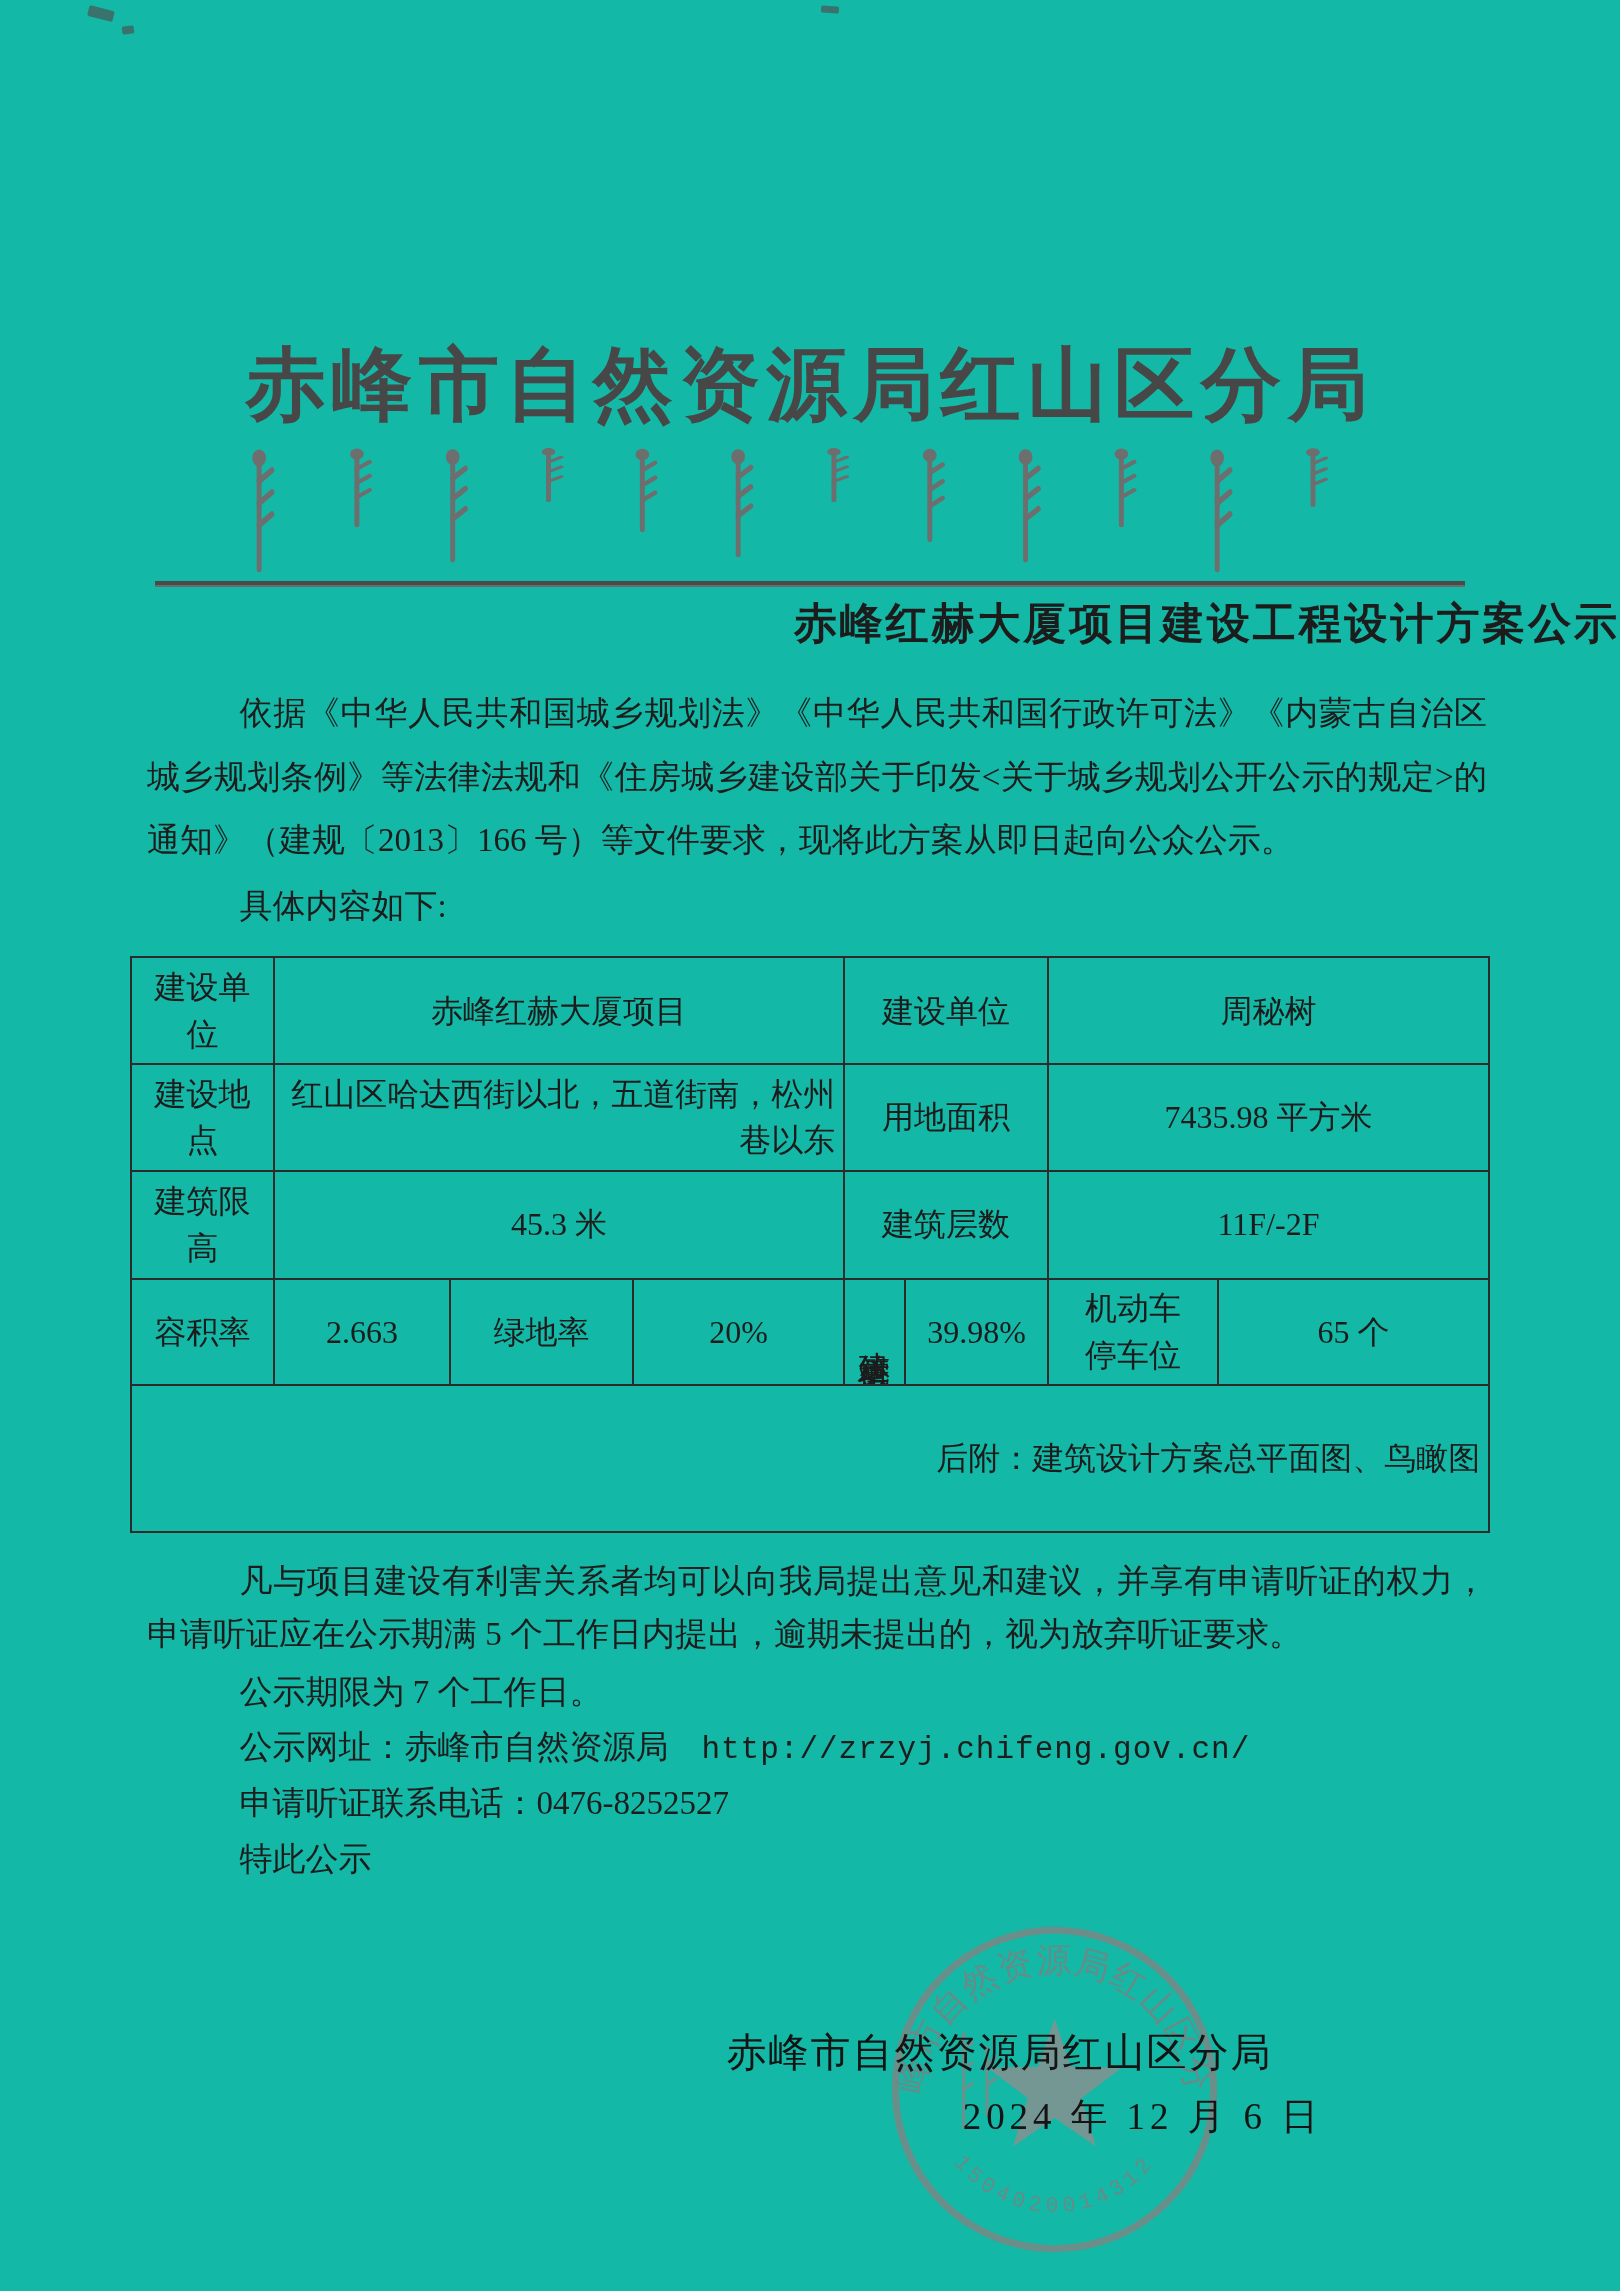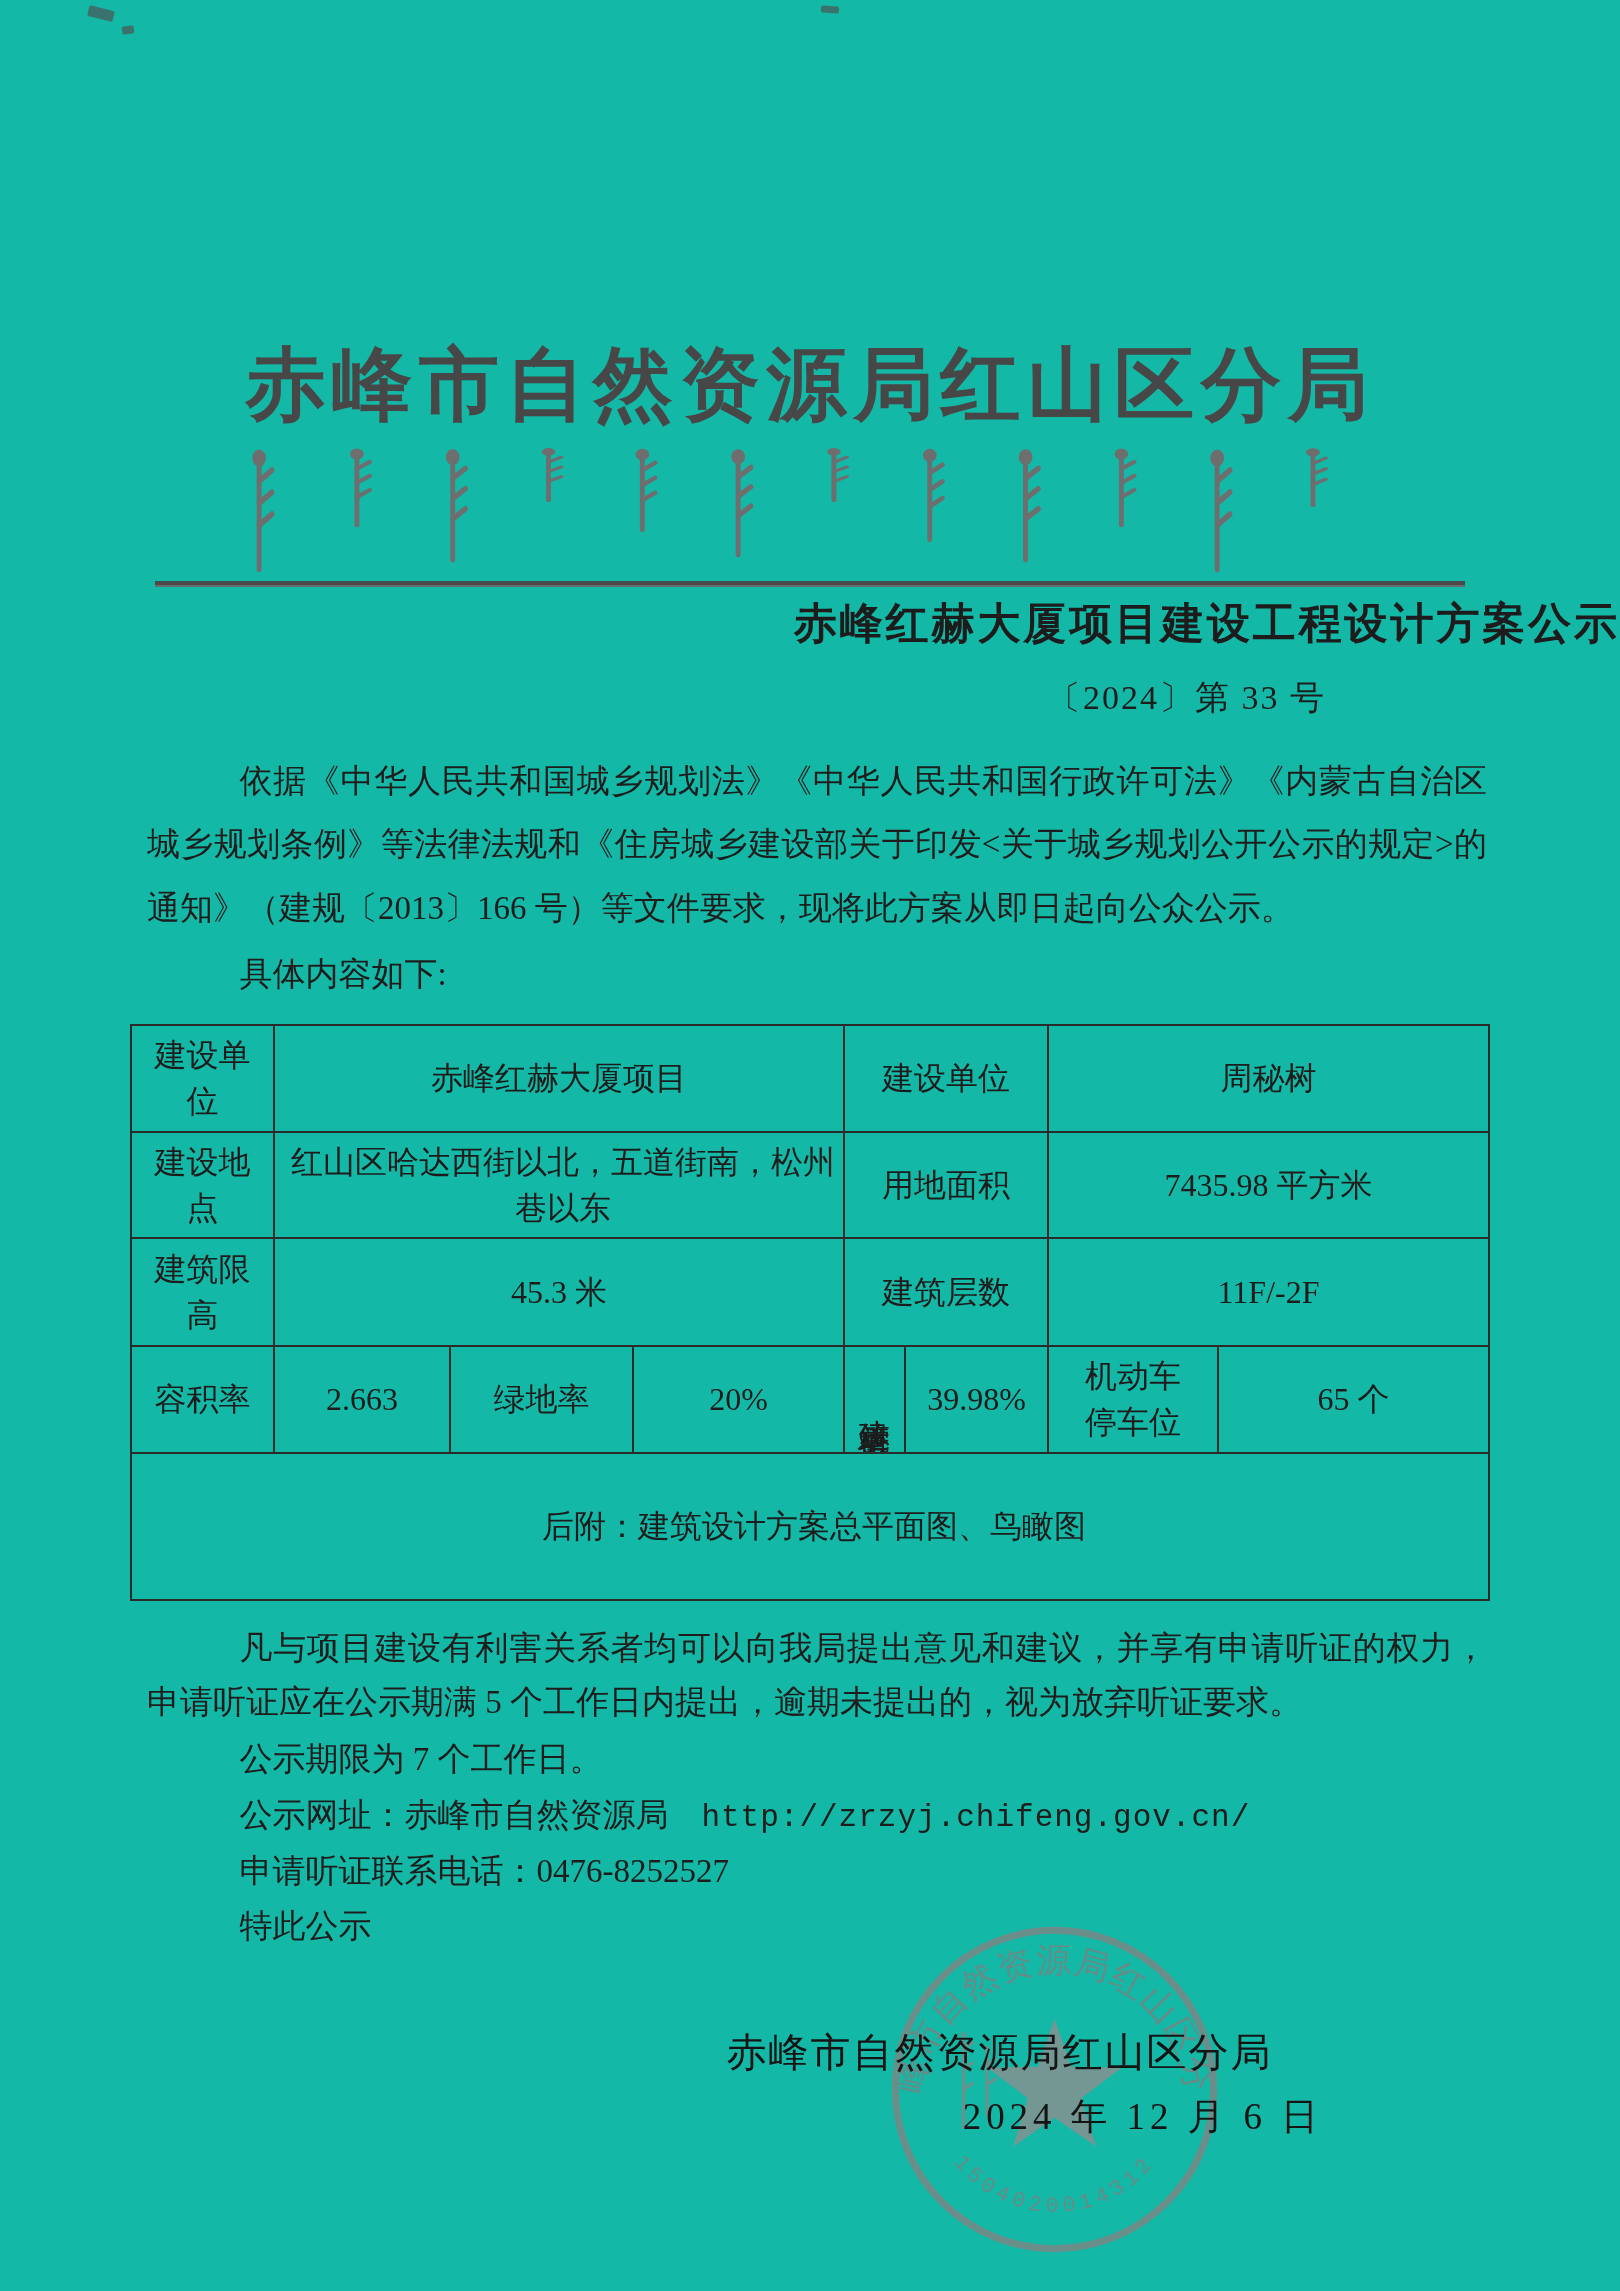--- a/index.html
+++ b/index.html
@@ -79,21 +79,21 @@
     padding: 5.9px 7.8px;
     line-height: 1.45;
     overflow: hidden;
   }
   .info-table tr:nth-child(1) td { height: 90px; }
   .info-table tr:nth-child(2) td { height: 102px; }
   .info-table tr:nth-child(3) td { height: 108px; }
   .info-table tr:nth-child(4) td { height: 92px; }
   .info-table tr:nth-child(5) td { height: 147px; }
   .info-table tr:nth-child(6) td { height: 51px; }
-  td.al { text-align: center; padding-left: 15.7px; }
+  td.al { text-align: right; padding-left: 15.7px; }
   td.vert {
     writing-mode: vertical-lr;
     text-orientation: upright;
     padding: 5.9px 0;
     letter-spacing: 2.9px;
     line-height: 1;
   }
   td.pad-wide { padding: 5.9px 27.4px; }
   .fa-sub { font-size: 29px; white-space: nowrap; }
 
@@ -166,21 +166,20 @@
     <use href="#mg" transform="translate(792 0) scale(1 1.15)"></use>
     <use href="#mg" transform="translate(890 0) scale(1 0.8)"></use>
     <use href="#mg" transform="translate(988 0) scale(1 1.25)"></use>
     <use href="#mg" transform="translate(1086 0) scale(1 0.6)"></use>
   </svg>
 
   <div class="double-rule"></div>
 
   <div class="subtitle">赤峰红赫大厦项目建设工程设计方案公示</div>
 
-  <div class="doc-number">〔2024〕第 33 号</div>
 
   <div class="para1">依据《中华人民共和国城乡规划法》《中华人民共和国行政许可法》《内蒙古自治区城乡规划条例》等法律法规和《住房城乡建设部关于印发&lt;关于城乡规划公开公示的规定&gt;的通知》（建规〔2013〕166 号）等文件要求，现将此方案从即日起向公众公示。</div>
 
   <div class="lead-in">具体内容如下:</div>
 
   <table class="info-table">
     <colgroup>
       <col style="width:143px">
         <col style="width:176px">
         <col style="width:183px">

